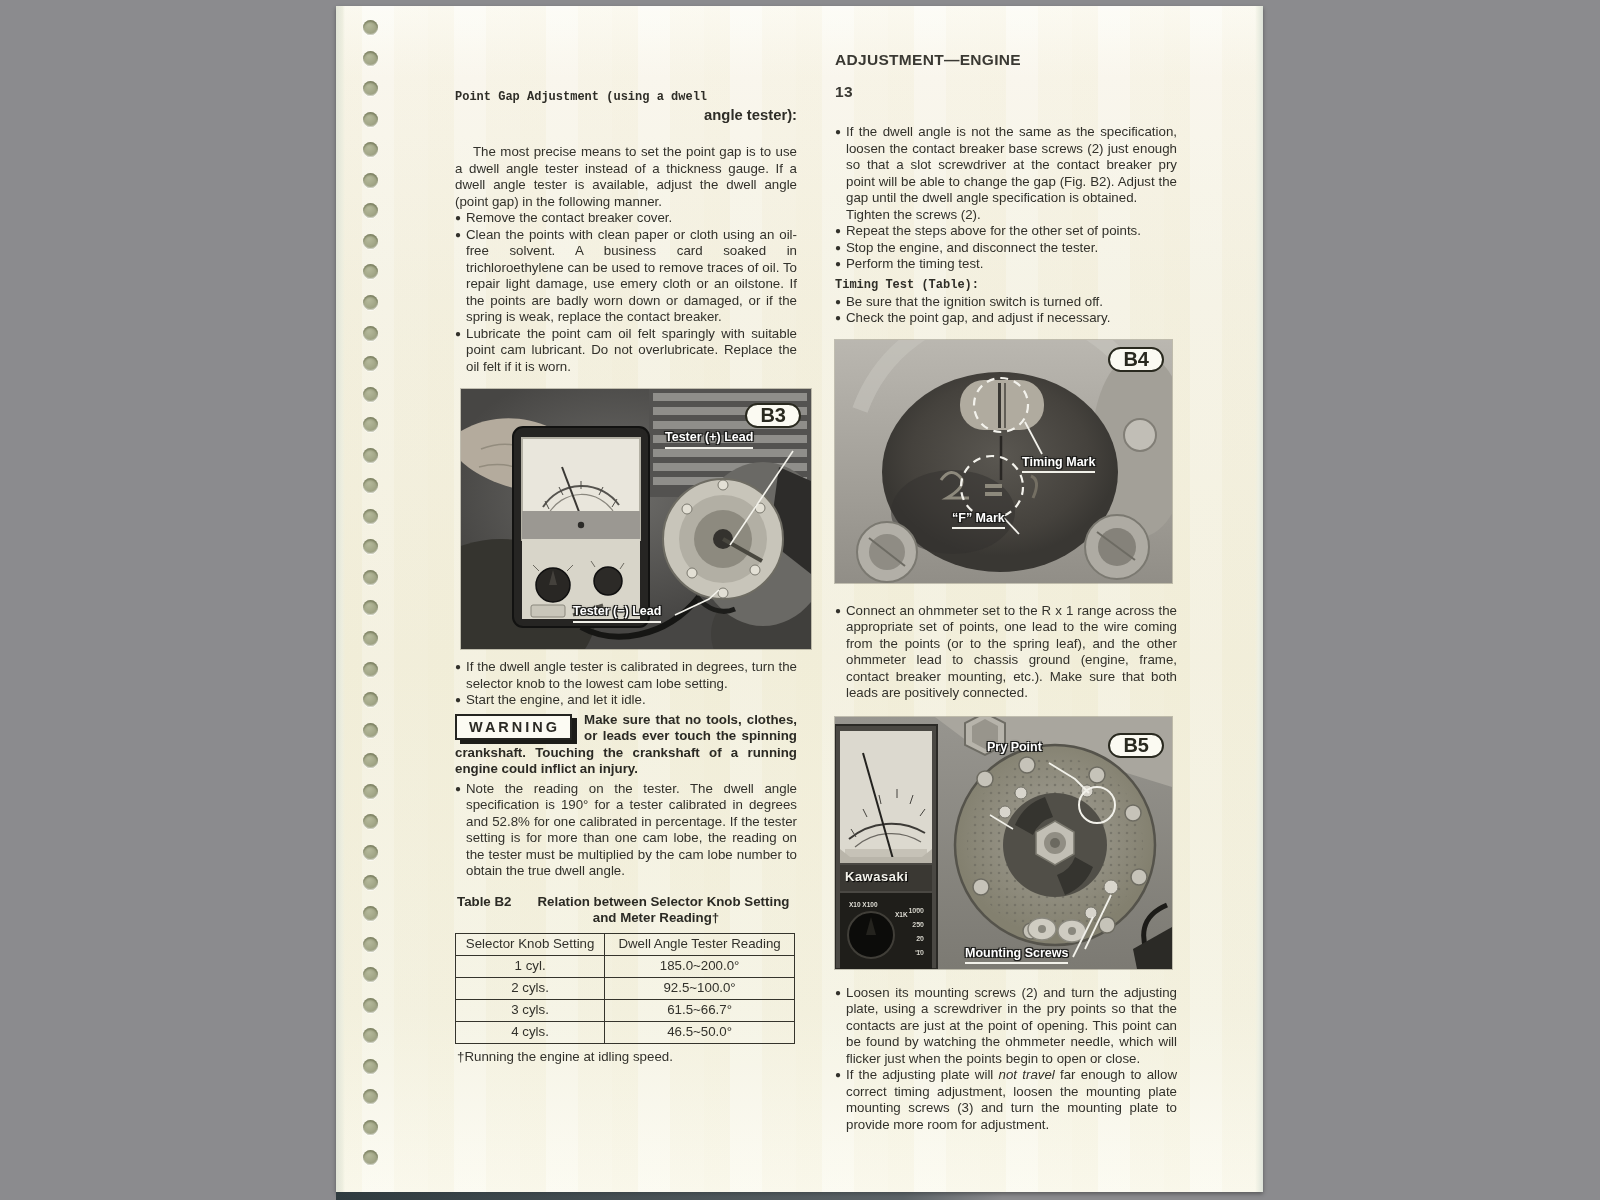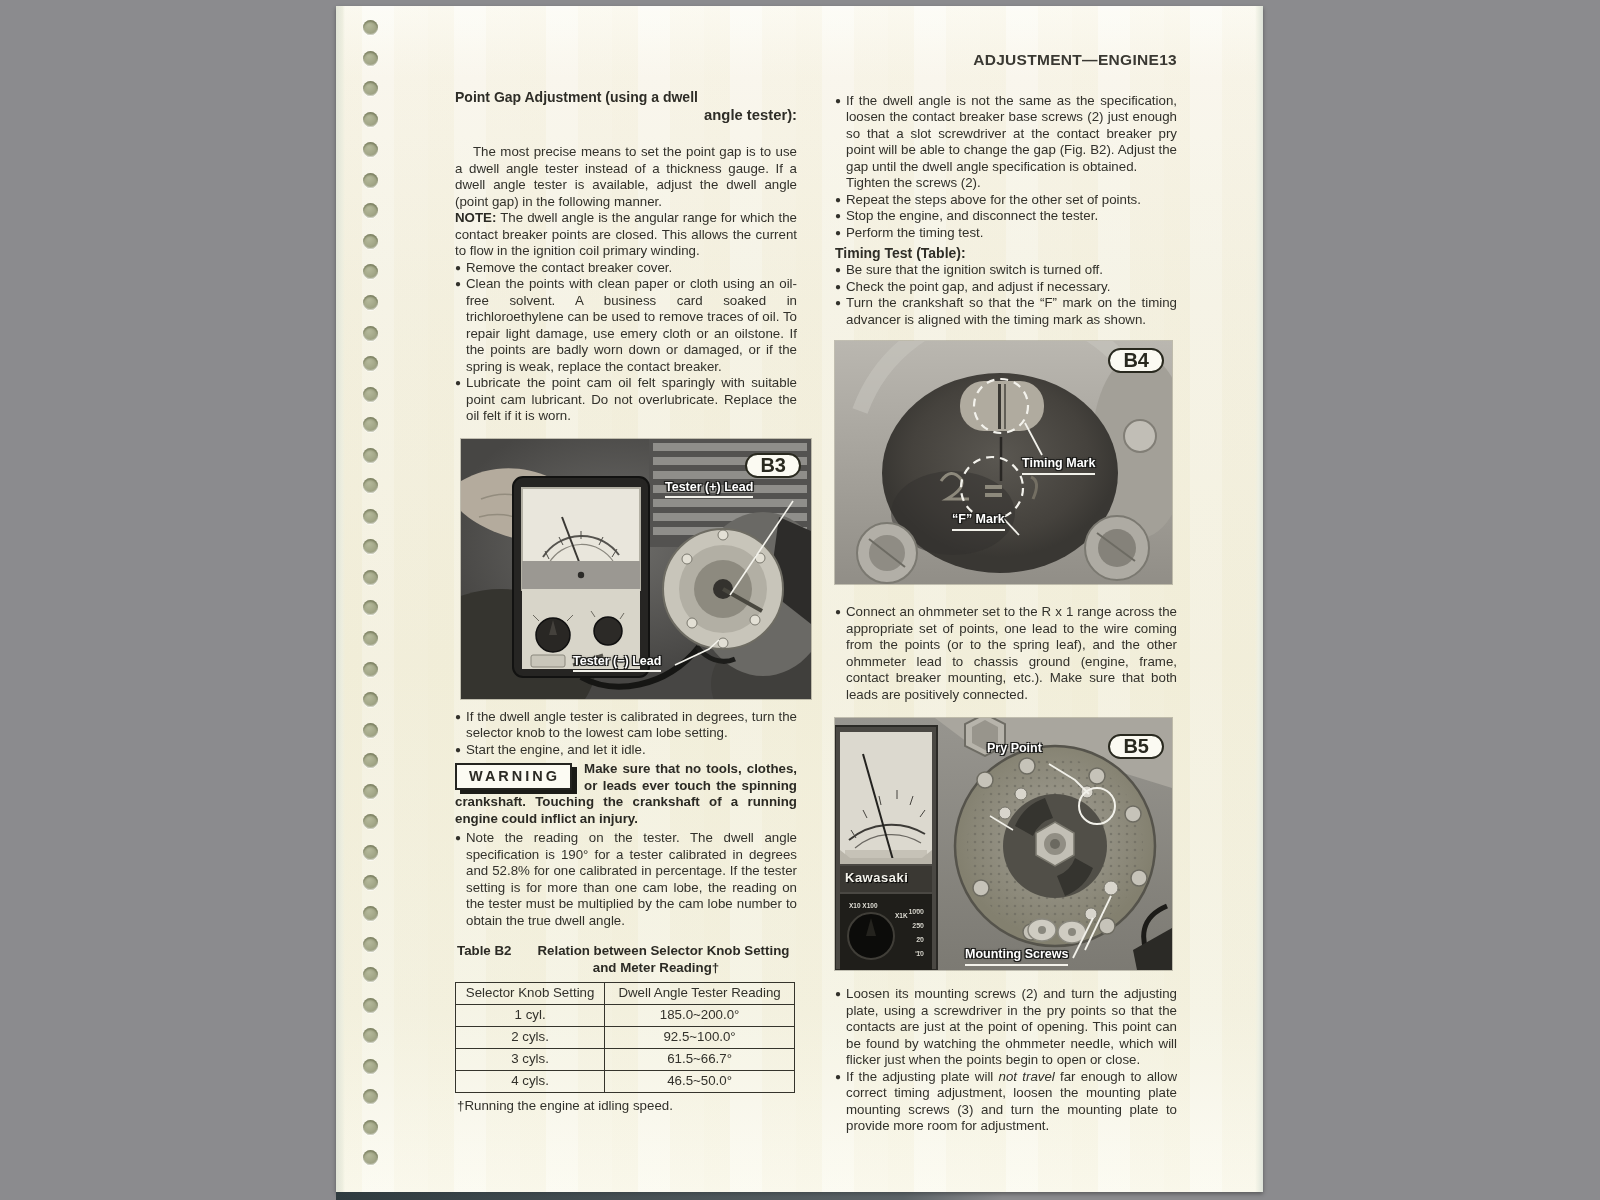--- a/index.html
+++ b/index.html
@@ -15,23 +15,23 @@
     background:repeating-linear-gradient(90deg,rgba(233,224,185,.22) 0 26px,rgba(255,255,255,.28) 26px 58px,rgba(236,228,196,.18) 58px 92px);}
   .bottomshadow{position:absolute;left:0;bottom:-8px;height:8px;width:72%;
     background:linear-gradient(90deg,#2f3b3f 0%,#32404486 85%,rgba(50,64,68,0) 100%);}
   .hole{position:absolute;left:27px;width:15px;height:15px;border-radius:50%;
     background:radial-gradient(circle at 38% 32%,#b6ba9c 0%,#a4a889 50%,#8c9072 100%);
     box-shadow:inset 0 2px 2px rgba(70,75,45,.45), inset 0 -1px 1px rgba(255,255,255,.55), 0 1px 0 rgba(255,255,255,.6);}
   
   .col{position:absolute;color:#32312b;font-size:13.3px;line-height:16.5px;}
   .col-left{left:119px;top:82px;width:342px;}
   .col-right{left:499px;top:46px;width:342px;}
-  .pghead{display:flex;justify-content:flex-end;align-items:flex-start;
-    font-weight:bold;font-size:15.5px;color:#3a3933;margin-bottom:24px;letter-spacing:.3px;}
-  h3.sec{font-size:14px;font-weight:bold;margin:0;color:#2e2d27;line-height:18px;}
+  .pghead{display:flex;justify-content:flex-end;align-items:flex-start;gap:15px;
+    font-weight:bold;font-size:15.5px;color:#3a3933;margin-bottom:24px;letter-spacing:.3px;flex-direction:column;}
+  h3.sec{font-size:12px;font-weight:bold;margin:0;color:#2e2d27;line-height:18px;font-family:Liberation Mono, monospace;}
   .titl2{text-align:right;font-size:14.8px;font-weight:bold;color:#2e2d27;line-height:18px;margin-bottom:20px;}
   p{margin:0;text-align:justify;}
   p.indent{text-indent:18px;}
   p.b{padding-left:11px;text-indent:-11px;}
   .blt{display:inline-block;width:11px;text-indent:0;font-size:10px;vertical-align:1px;}
   .cont{padding-left:11px;}
   b,.bold{color:#2b2a24;}
   .warntext{font-weight:bold;text-align:justify;color:#2b2a24;margin-top:3px;}
   .warnbadge{float:left;margin:2px 12px 4px 0;background:#fcfbf3;border:2px solid #242420;
     box-shadow:5px 4px 0 #1c1c18;font-weight:bold;font-size:14.5px;letter-spacing:3px;
@@ -105,21 +105,20 @@
       <div class="hole" style="top: 1052.7px;"></div>
       <div class="hole" style="top: 1083.25px;"></div>
       <div class="hole" style="top: 1113.8px;"></div>
       <div class="hole" style="top: 1144.35px;"></div>
     </div>
 
   <div class="col col-left">
     <h3 class="sec">Point Gap Adjustment (using a dwell</h3>
     <div class="titl2">angle tester):</div>
     <p class="indent">The most precise means to set the point gap is to use a dwell angle tester instead of a thickness gauge. If a dwell angle tester is available, adjust the dwell angle (point gap) in the following manner.</p>
-    <p><b>NOTE:</b> <span>The dwell angle is the angular range for which the contact breaker points are closed. This allows the current to flow in the ignition coil primary winding.</span></p>
     <p class="b"><span class="blt">●</span><span>Remove the contact breaker cover.</span></p>
     <p class="b"><span class="blt">●</span><span>Clean the points with clean paper or cloth using an oil-free solvent. A business card soaked in trichloroethylene can be used to remove traces of oil. To repair light damage, use emery cloth or an oilstone. If the points are badly worn down or damaged, or if the spring is weak, replace the contact breaker.</span></p>
     <p class="b"><span class="blt">●</span><span>Lubricate the point cam oil felt sparingly with suitable point cam lubricant. Do not overlubricate. Replace the oil felt if it is worn.</span></p>
 
     <figure class="fig fig-b3" style="margin-left:6px;">
       <svg viewBox="0 0 350 260" width="350" height="260">
         <defs>
           <radialGradient id="b3bg" cx="45%" cy="40%">
               <stop offset="0%" stop-color="#6e6d6a"></stop>
               <stop offset="100%" stop-color="#474644"></stop>
@@ -242,21 +241,20 @@
       <span>13</span>
     </div>
     <p class="b"><span class="blt">●</span><span>If the dwell angle is not the same as the specification, loosen the contact breaker base screws (2) just enough so that a slot screwdriver at the contact breaker pry point will be able to change the gap (Fig. B2). Adjust the gap until the dwell angle specification is obtained.</span></p>
     <p class="cont">Tighten the screws (2).</p>
     <p class="b"><span class="blt">●</span><span>Repeat the steps above for the other set of points.</span></p>
     <p class="b"><span class="blt">●</span><span>Stop the engine, and disconnect the tester.</span></p>
     <p class="b"><span class="blt">●</span><span>Perform the timing test.</span></p>
     <h3 class="sec" style="margin-top:3px;">Timing Test (Table):</h3>
     <p class="b"><span class="blt">●</span><span>Be sure that the ignition switch is turned off.</span></p>
     <p class="b"><span class="blt">●</span><span>Check the point gap, and adjust if necessary.</span></p>
-    <p class="b"><span class="blt">●</span><span>Turn the crankshaft so that the “F” mark on the timing advancer is aligned with the timing mark as shown.</span></p>
 
     <figure class="fig fig-b4">
       <svg viewBox="0 0 337 243" width="337" height="243">
         <defs>
           <linearGradient id="b4bg" x1="0" y1="0" x2="0" y2="1">
               <stop offset="0%" stop-color="#bab7b0"></stop>
               <stop offset="100%" stop-color="#918e87"></stop>
             </linearGradient>
           <radialGradient id="b4adv" cx="50%" cy="42%">
               <stop offset="0%" stop-color="#5a5751"></stop>

